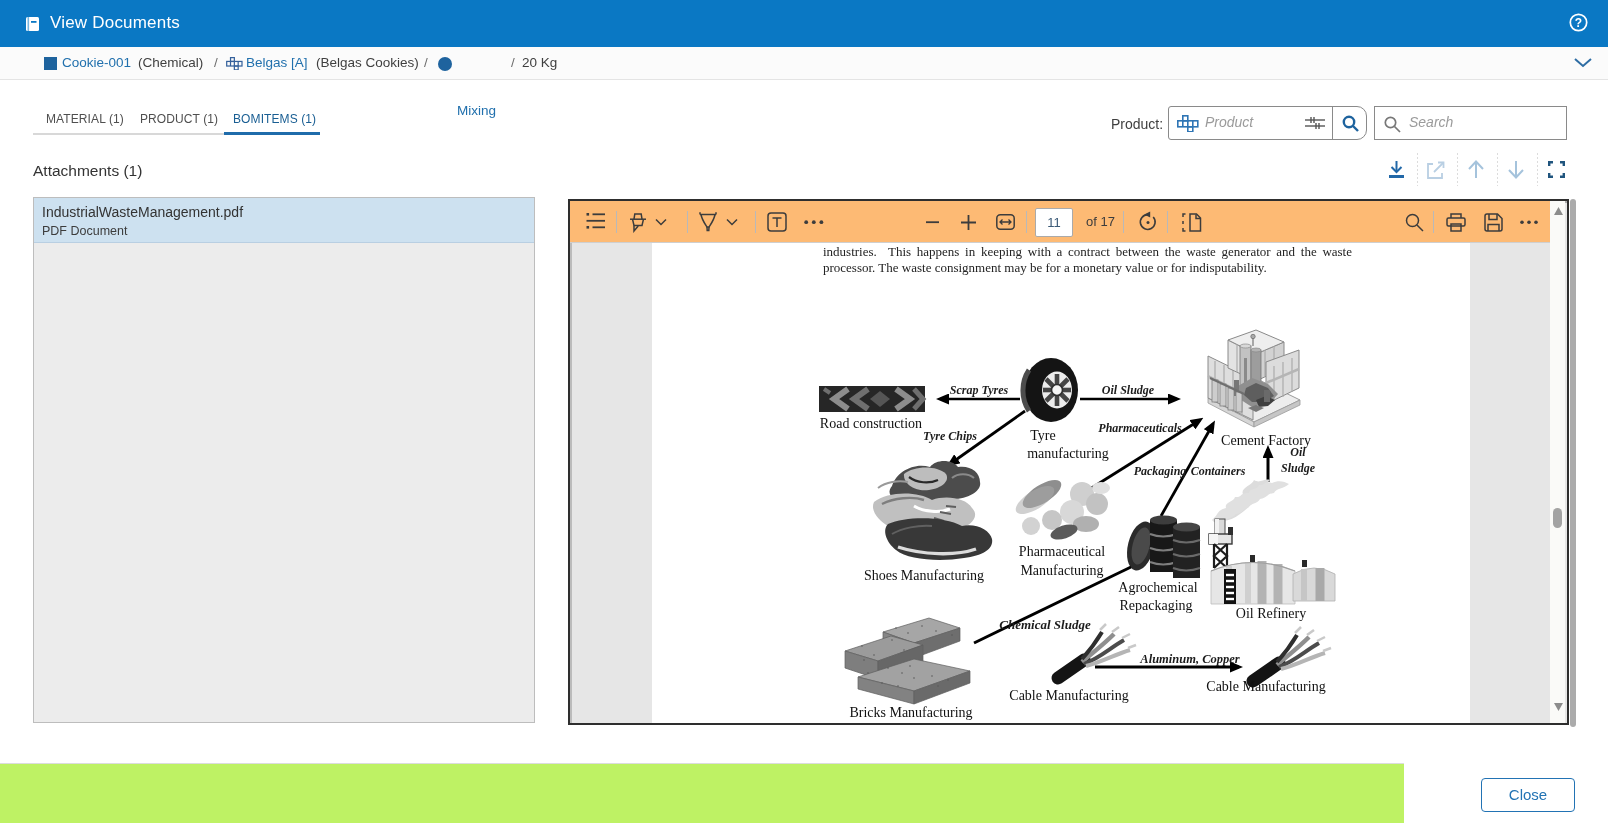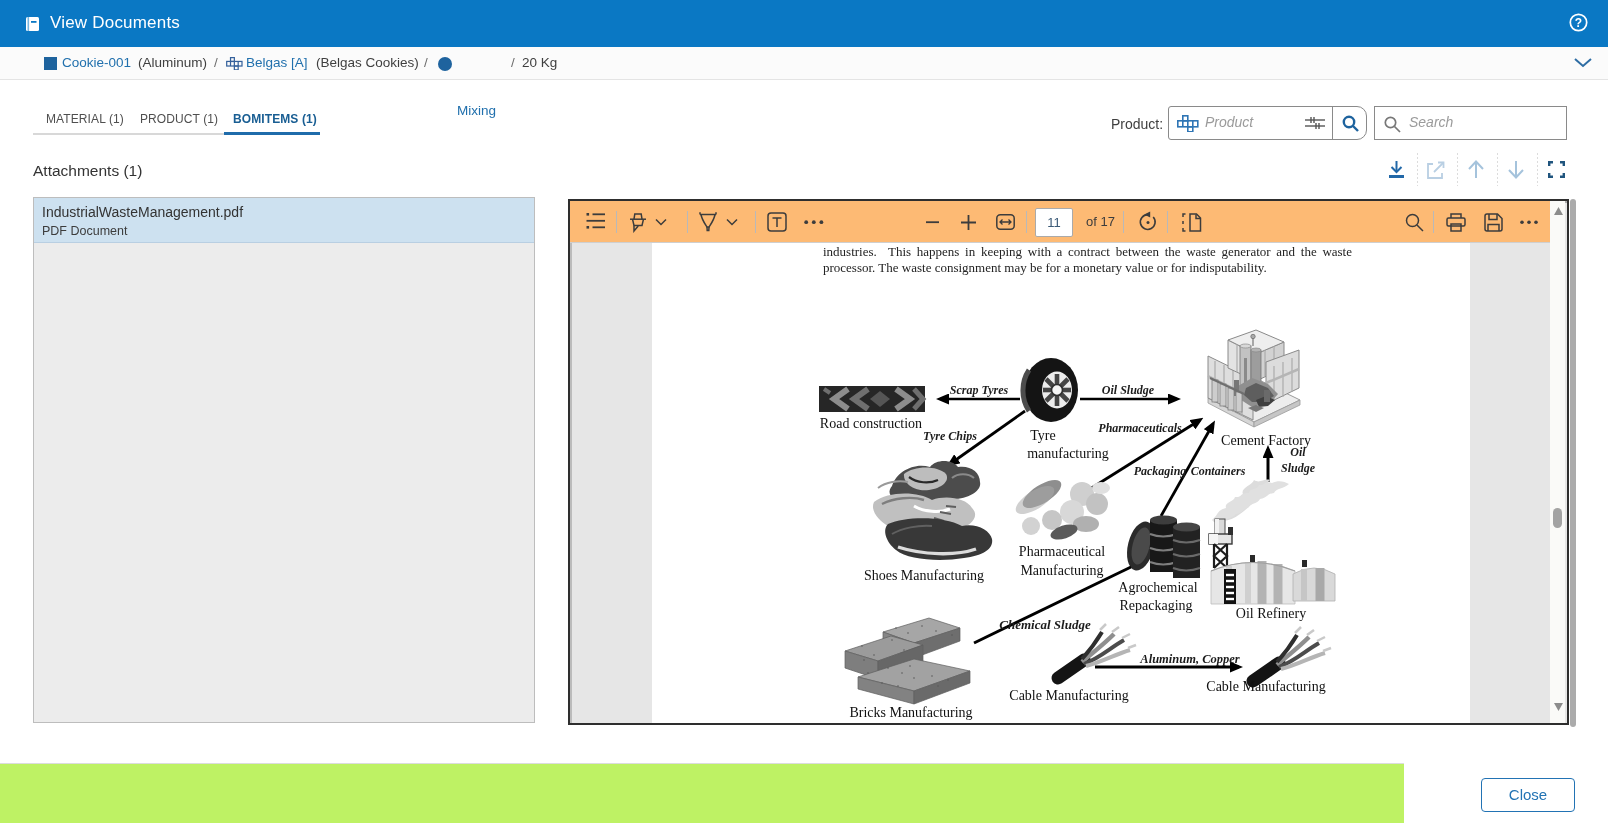--- a/index.html
+++ b/index.html
@@ -60,21 +60,21 @@
       <circle cx="9.5" cy="9.5" r="8.2" fill="none" stroke="#fff" stroke-width="1.7"></circle>
       <text x="9.5" y="14" font-size="12" font-weight="bold" fill="#fff" text-anchor="middle" font-family="Liberation Sans">?</text>
     </svg>
   </div>
 
   <div class="crumbbar">
     <svg class="abs" style="left:44px; top:10px;" width="13" height="13">
       <rect width="13" height="13" fill="#1e639e"></rect>
     </svg>
     <div class="item blue" style="left:62px;">Cookie-001</div>
-    <div class="item dark" style="left:138px;">(Aluminum)</div>
+    <div class="item dark" style="left:138px;">(Chemical)</div>
     <div class="item gray" style="left:214px;">/</div>
     <svg class="abs" style="left:226px; top:10px;" width="17" height="13" viewBox="0 0 22 17">
       <g fill="none" stroke="#35619c" stroke-width="1.6">
         <rect x="5.8" y="0.8" width="5" height="5"></rect>
         <rect x="0.8" y="5.8" width="20" height="6"></rect>
         <line x1="5.8" y1="5.8" x2="5.8" y2="11.8"></line>
         <line x1="10.8" y1="5.8" x2="10.8" y2="11.8"></line>
         <line x1="15.8" y1="5.8" x2="15.8" y2="11.8"></line>
         <rect x="10.8" y="11.8" width="5" height="5"></rect>
       </g>
@@ -88,21 +88,21 @@
     <div class="item blue" style="left:457px;margin-top:48px;">Mixing</div>
     <div class="item gray" style="left:511px;">/</div>
     <div class="item dark" style="left:522px;">20 Kg</div>
     <svg class="abs" style="left:1574px; top:11px;" width="18" height="10" viewBox="0 0 18 10">
       <polyline points="1,1 9,8 17,1" fill="none" stroke="#2e6da4" stroke-width="2"></polyline>
     </svg>
   </div>
 
   <div class="tab" style="left:46px;">MATERIAL (1)</div>
   <div class="tab" style="left:140px;">PRODUCT (1)</div>
-  <div class="tab" style="left:233px; color:#195e93;font-weight:bold;">BOMITEMS (1)</div>
+  <div class="tab" style="left:233px; color:#195e93;">BOMITEMS (1)</div>
   <div class="tabline" style="left:33px; width:191px;"></div>
   <div class="tabline-active" style="left:224px; width:96px;"></div>
 
   <div class="plabel">Product:</div>
   <div class="pbox">
     <svg class="abs" style="left:8px; top:8px;" width="22" height="17" viewBox="0 0 22 17">
       <g fill="none" stroke="#2e75b5" stroke-width="1.6">
         <rect x="5.8" y="0.8" width="5" height="5"></rect>
         <rect x="0.8" y="5.8" width="20" height="6"></rect>
         <line x1="5.8" y1="5.8" x2="5.8" y2="11.8"></line>

